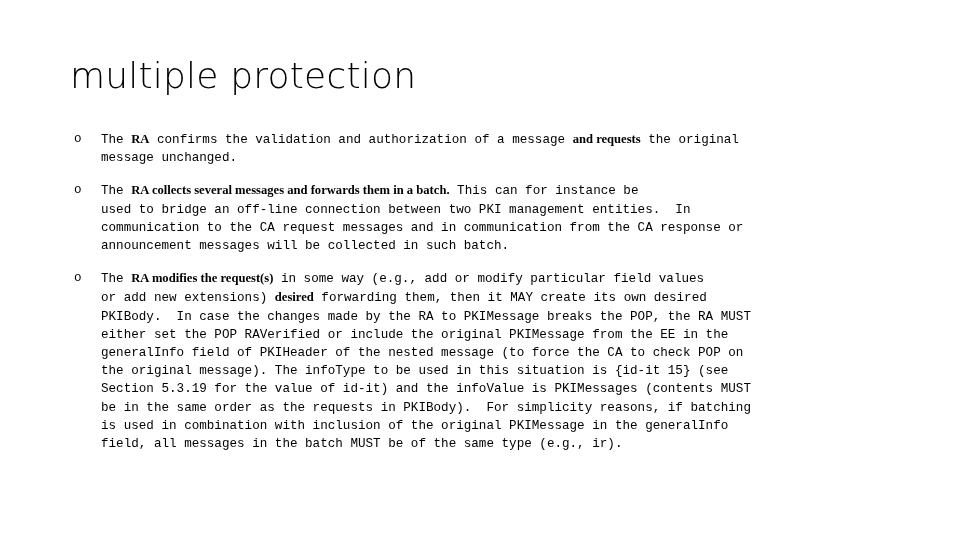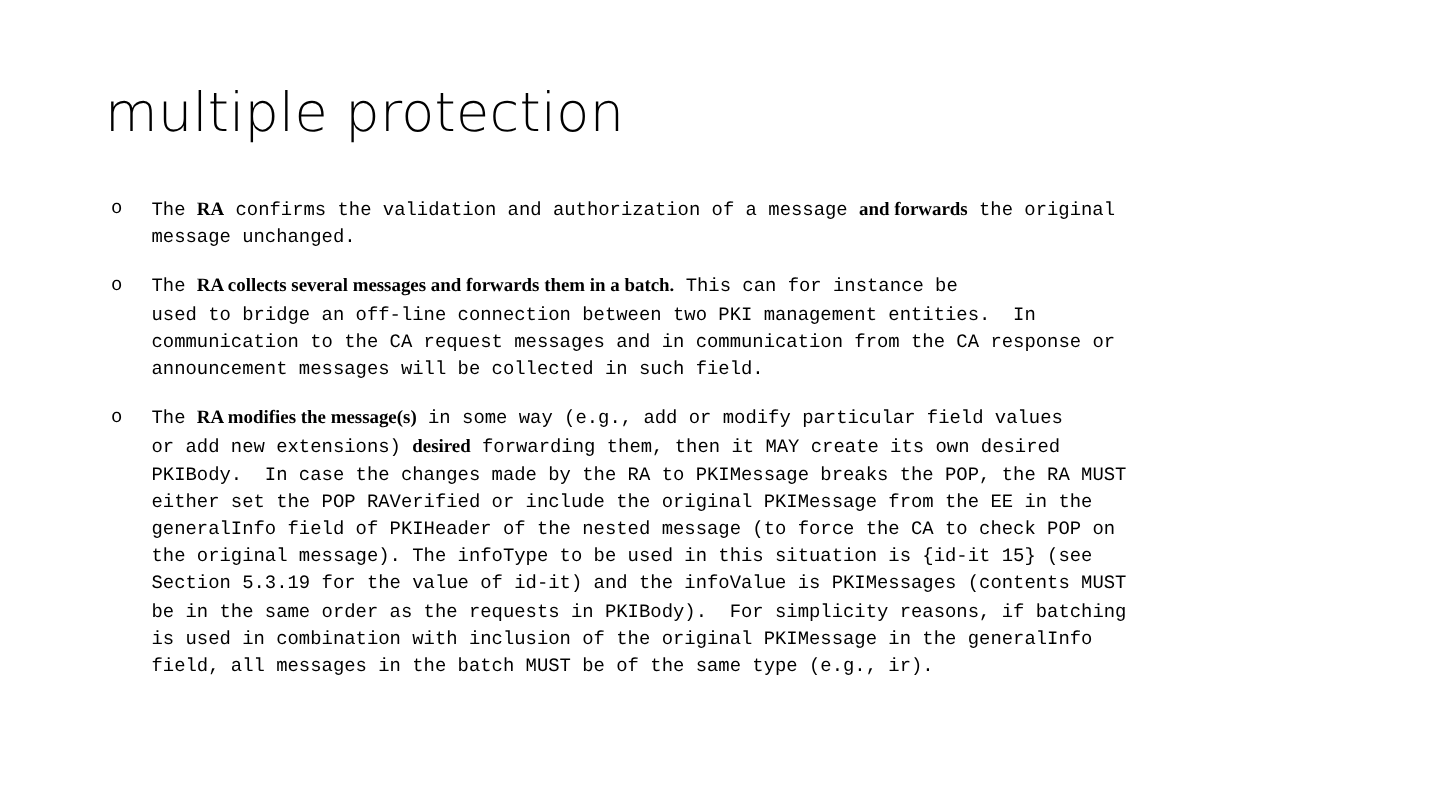--- a/index.html
+++ b/index.html
@@ -71,35 +71,35 @@
 <body>
 
 <div id="slide">
 
   <div id="slide-title">multiple protection</div>
 
   <div id="body-block">
 
     <div class="bullet-item">
       <span class="bullet-marker">o</span>
-      <span class="bullet-text" id="bullet-text-0"><span>The </span><b>RA</b><span> confirms the validation and authorization of a message </span><b>and forwards</b><span> the original
+      <span class="bullet-text" id="bullet-text-0"><span>The </span><b>RA</b><span> confirms the validation and authorization of a message </span><b>and requests</b><span> the original
 message unchanged.</span></span>
     </div>
 
     <div class="bullet-item">
       <span class="bullet-marker">o</span>
       <span class="bullet-text" id="bullet-text-1"><span>The </span><b>RA collects several messages and forwards them in a batch.</b><span> This can for instance be
 used to bridge an off-line connection between two PKI management entities.  In
 communication to the CA request messages and in communication from the CA response or
-announcement messages will be collected in such field.</span></span>
+announcement messages will be collected in such batch.</span></span>
     </div>
 
     <div class="bullet-item">
       <span class="bullet-marker">o</span>
-      <span class="bullet-text" id="bullet-text-2"><span>The </span><b>RA modifies the message(s)</b><span> in some way (e.g., add or modify particular field values
+      <span class="bullet-text" id="bullet-text-2"><span>The </span><b>RA modifies the request(s)</b><span> in some way (e.g., add or modify particular field values
 or add new extensions) </span><b>desired</b><span> forwarding them, then it MAY create its own desired
 PKIBody.  In case the changes made by the RA to PKIMessage breaks the POP, the RA MUST
 either set the POP RAVerified or include the original PKIMessage from the EE in the
 generalInfo field of PKIHeader of the nested message (to force the CA to check POP on
 the original message). The infoType to be used in this situation is {id-it 15} (see
 Section 5.3.19 for the value of id-it) and the infoValue is PKIMessages (contents MUST
 be in the same order as the requests in PKIBody).  For simplicity reasons, if batching
 is used in combination with inclusion of the original PKIMessage in the generalInfo
 field, all messages in the batch MUST be of the same type (e.g., ir).</span></span>
     </div>

